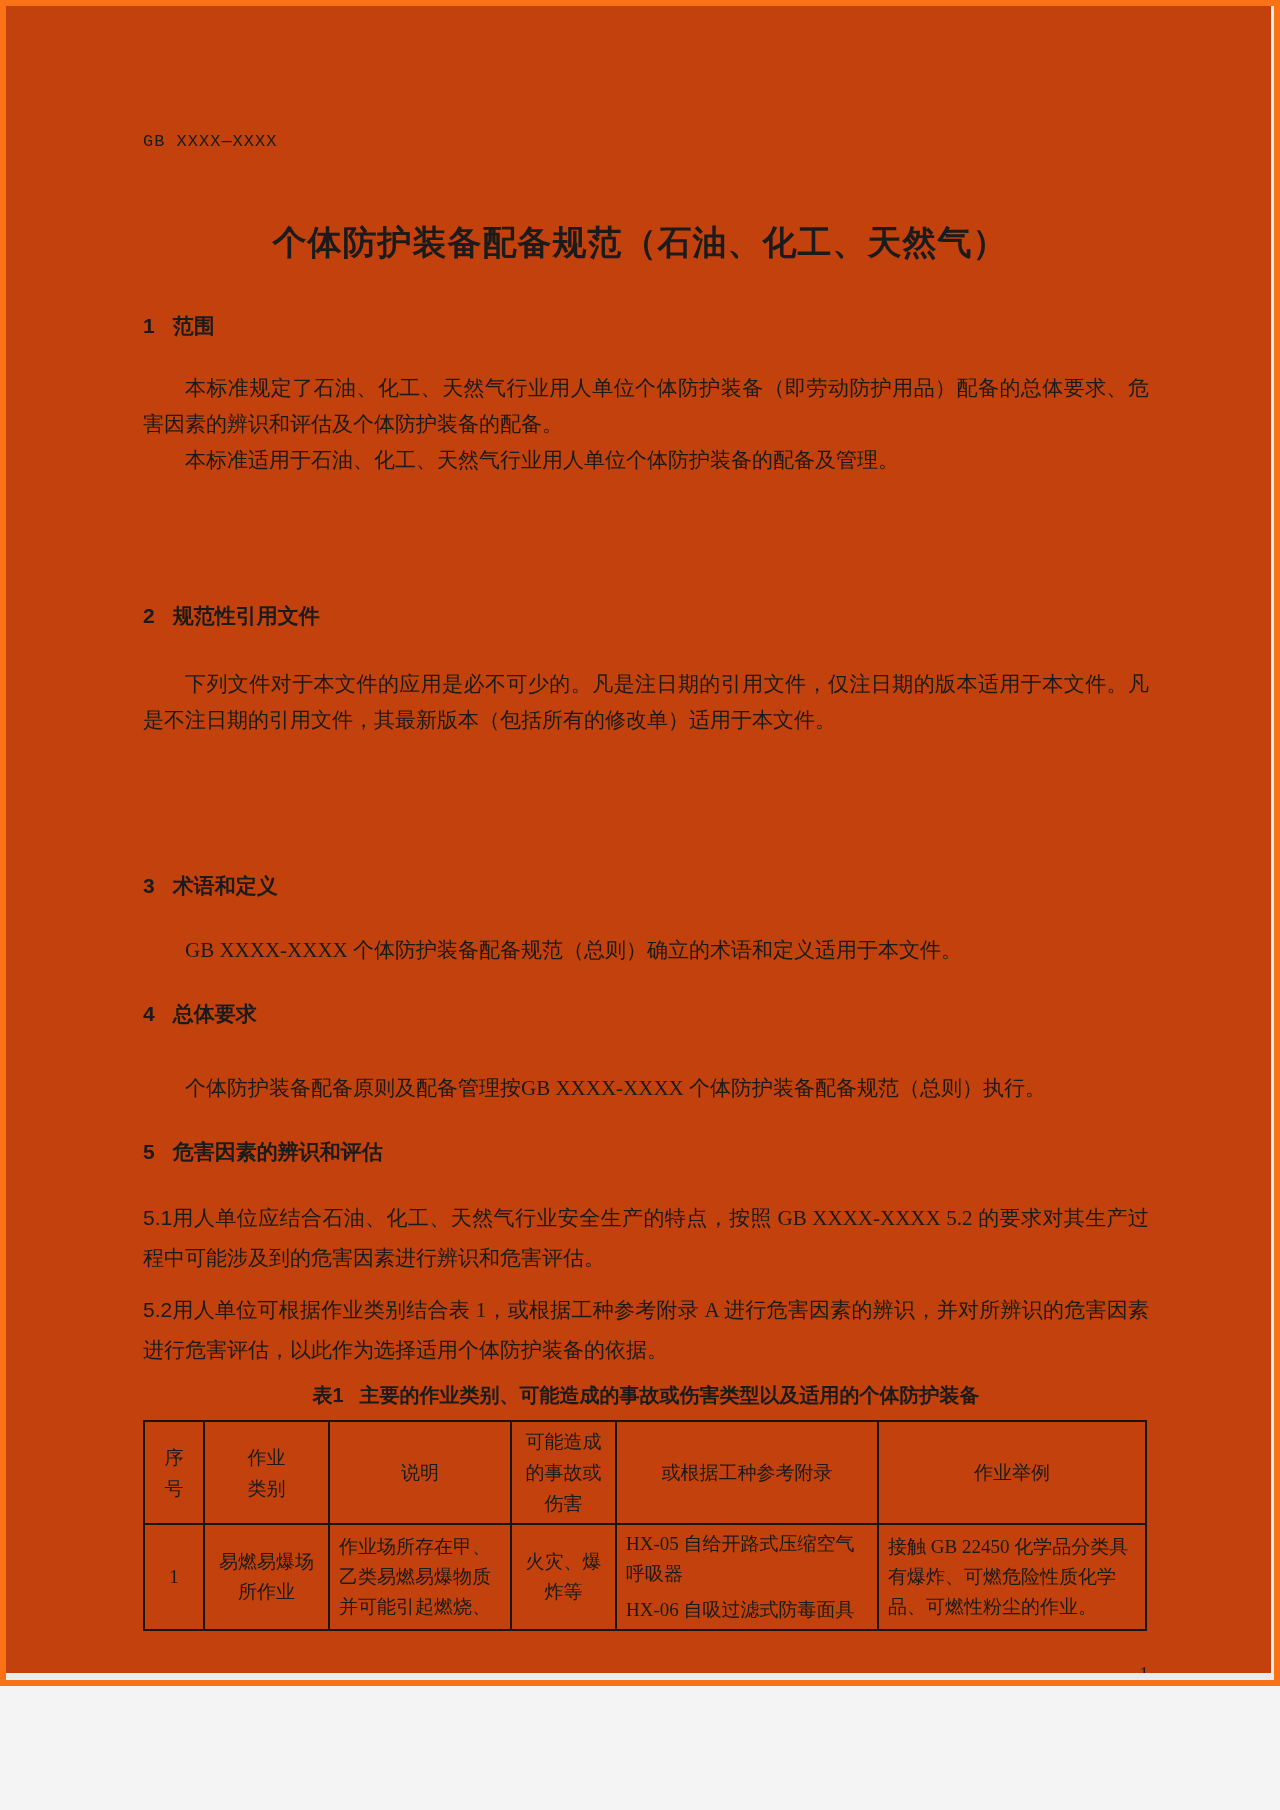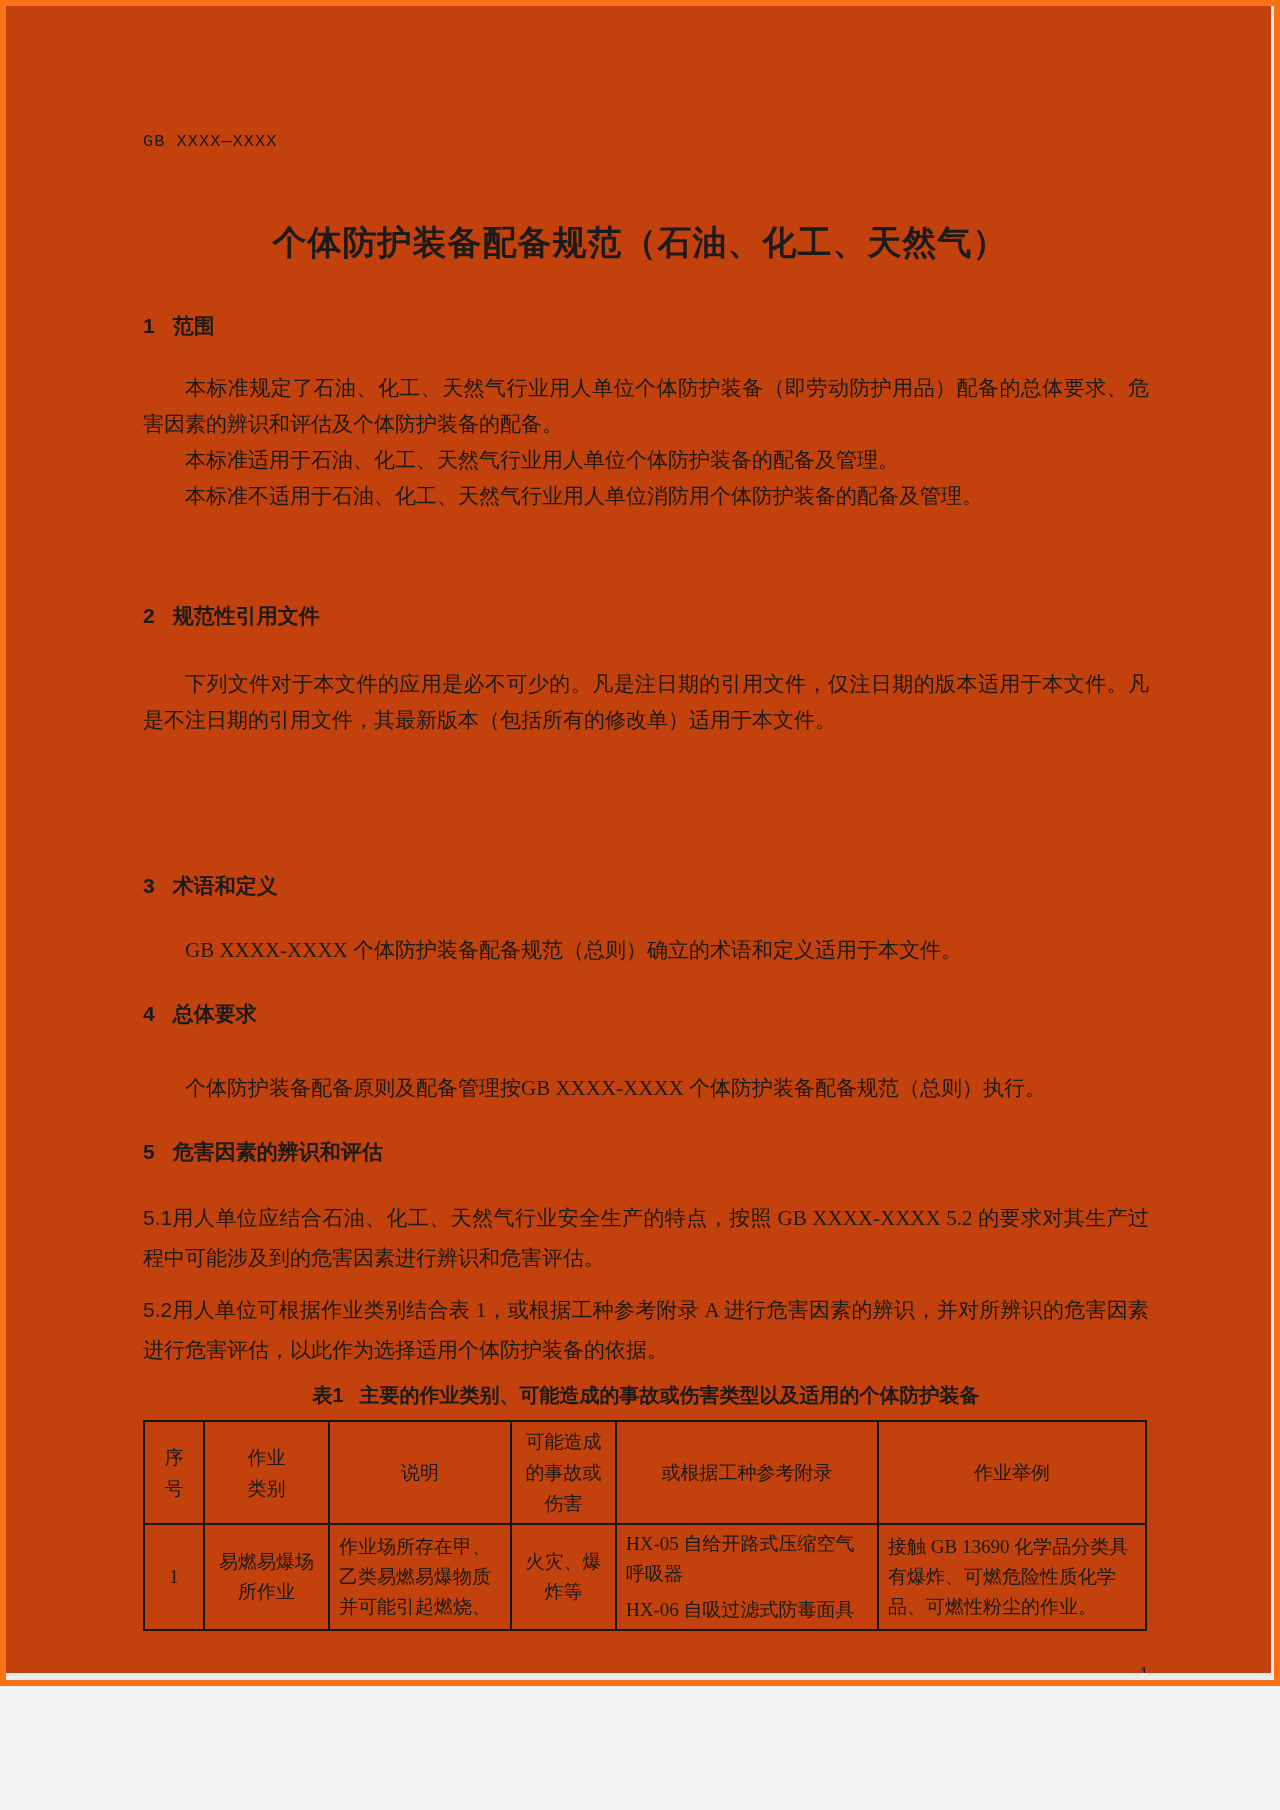--- a/index.html
+++ b/index.html
@@ -90,21 +90,20 @@
   <div class="doc-code">GB XXXX—XXXX</div>
 
   <div class="doc-title">个体防护装备配备规范（石油、化工、天然气）</div>
 
   <div class="sec-heading" style="top:306px">
     <span class="sec-num">1</span><span>范围</span>
   </div>
   <div class="para-block" style="top:364px">
     <p>本标准规定了石油、化工、天然气行业用人单位个体防护装备（即劳动防护用品）配备的总体要求、危害因素的辨识和评估及个体防护装备的配备。</p>
     <p>本标准适用于石油、化工、天然气行业用人单位个体防护装备的配备及管理。</p>
-    <p>本标准不适用于石油、化工、天然气行业用人单位消防用个体防护装备的配备及管理。</p>
   </div>
 
   <div class="sec-heading" style="top:596px">
     <span class="sec-num">2</span><span>规范性引用文件</span>
   </div>
   <div class="para-block" style="top:660px">
     <p>下列文件对于本文件的应用是必不可少的。凡是注日期的引用文件，仅注日期的版本适用于本文件。凡是不注日期的引用文件，其最新版本（包括所有的修改单）适用于本文件。</p>
   </div>
 
   <div class="sec-heading" style="top:866px">
@@ -183,21 +182,21 @@
       <td class="cell-left cell-lines">
         <div class="ppe-item">
           <div>HX-05 自给开路式压缩空气</div>
           <div>呼吸器</div>
         </div>
         <div class="ppe-item">
           <div>HX-06 自吸过滤式防毒面具</div>
         </div>
       </td>
       <td class="cell-left cell-lines">
-        <div>接触 GB 13690 化学品分类具</div>
+        <div>接触 GB 22450 化学品分类具</div>
         <div>有爆炸、可燃危险性质化学</div>
         <div>品、可燃性粉尘的作业。</div>
       </td>
     </tr>
   </tbody>
     </table>
 
   <div class="page-num">1</div>
 
   <div class="watermark">

